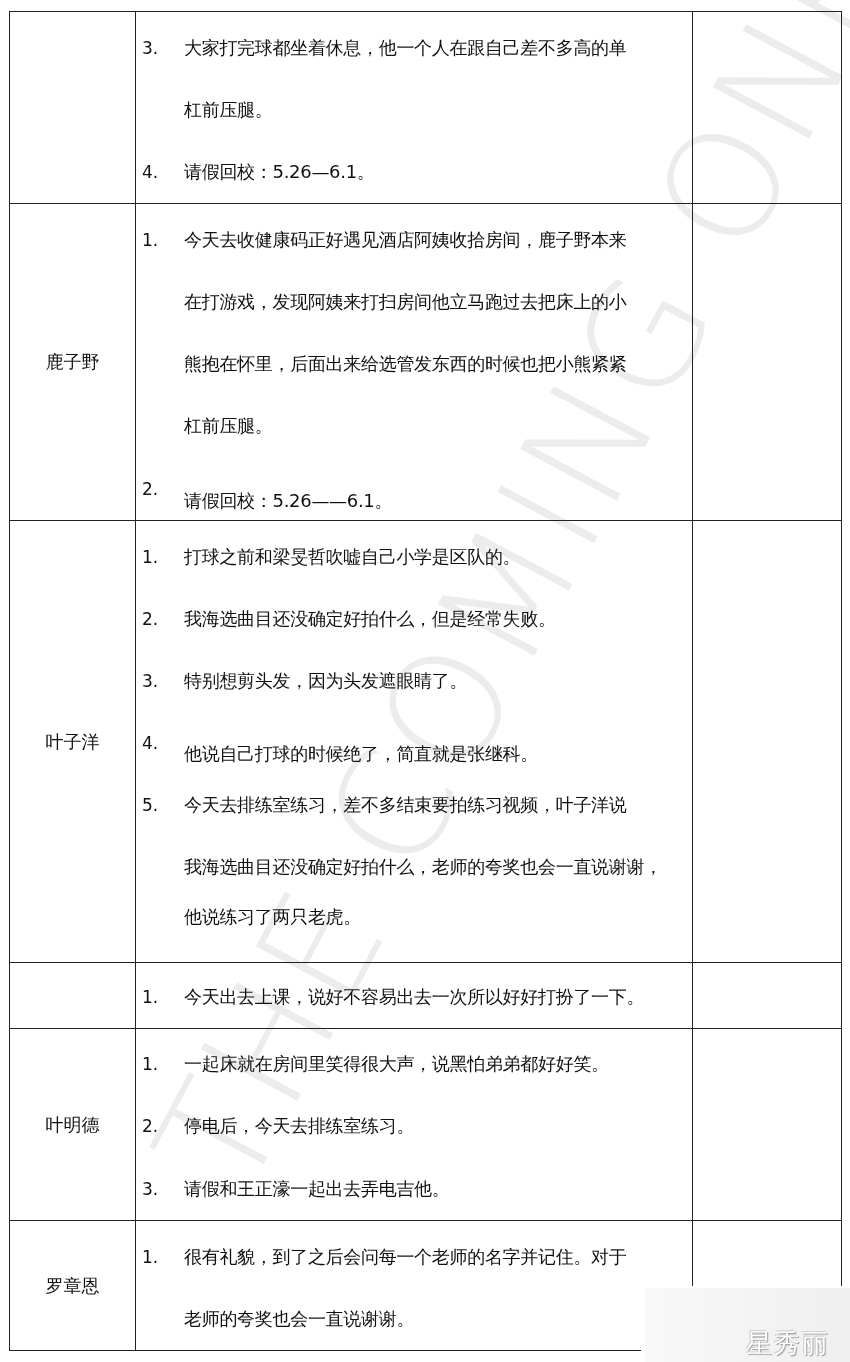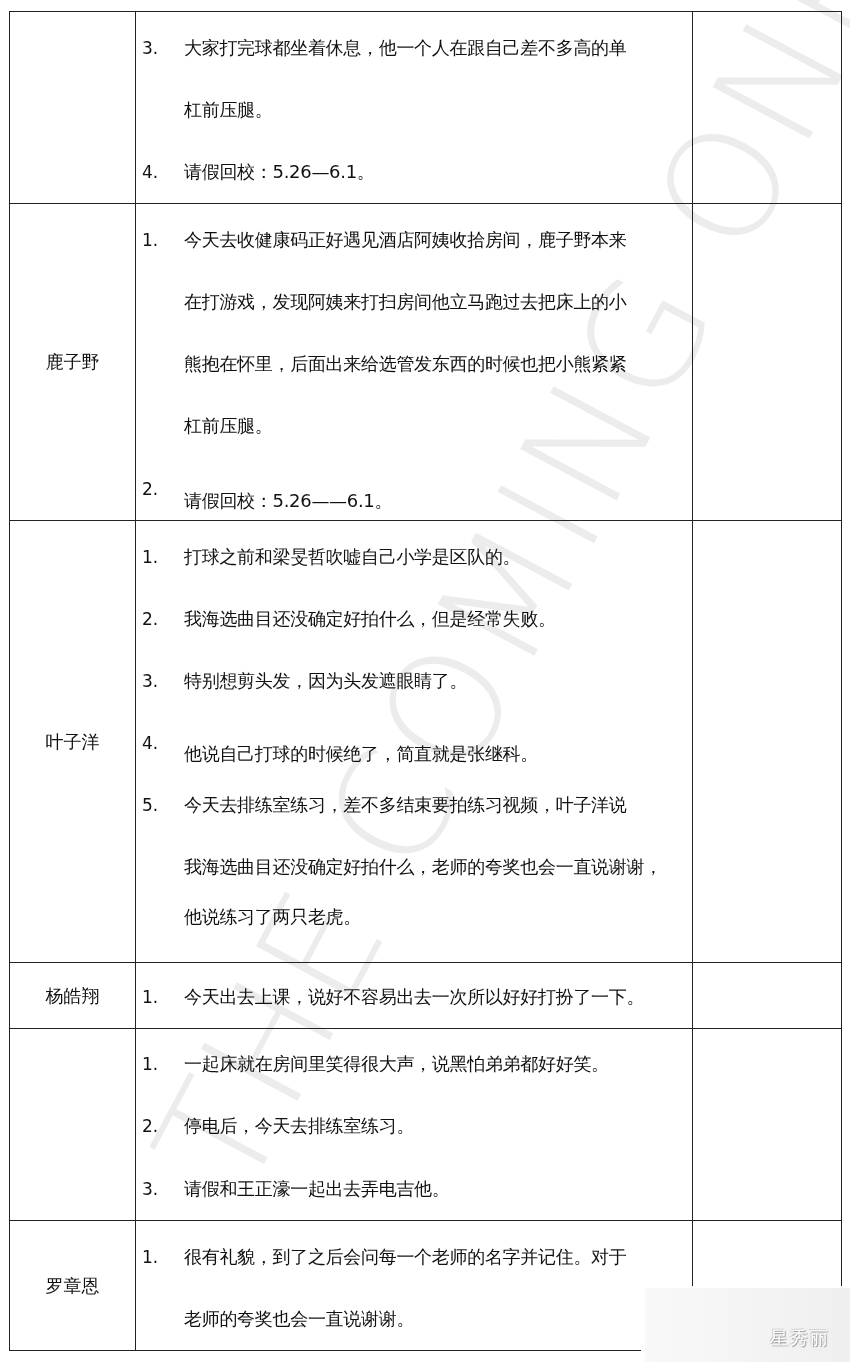--- a/index.html
+++ b/index.html
@@ -25,21 +25,21 @@
     position: absolute; left: -120px; top: 560px; width: 1200px;
     font-family: "DejaVu Sans", sans-serif; font-size: 150px; font-weight: 300;
     color: rgba(170,170,170,0.22); transform: rotate(-62deg); transform-origin: 50% 50%;
     white-space: nowrap; letter-spacing: 4px; pointer-events: none;
   }
   .corner-mask {
     position: absolute; left: 645px; top: 1288px; width: 205px; height: 74px;
     background: linear-gradient(90deg, rgba(248,248,248,0.9), #efefef);
   }
   .logo-mark {
-    position: absolute; right: 20px; bottom: 12px; font-size: 18px; color: #ffffff;
+    position: absolute; right: 20px; bottom: 1px; font-size: 26px; color: #ffffff;
     text-shadow: 1px 1px 1px #999, -1px -1px 0 #ccc; letter-spacing: 2px;
   }
 </style>
 </head>
 <body>
 
 <div class="page">
 
   <div class="watermark">THE COMING ONE 5</div>
 
@@ -112,31 +112,31 @@
         <span class="item-num">5.</span>
         <span class="item-line" style="top:0">今天去排练室练习，差不多结束要拍练习视频，叶子洋说</span>
         <span class="item-line" style="top:62px">我海选曲目还没确定好拍什么，老师的夸奖也会一直说谢谢，</span>
         <span class="item-line" style="top:112px">他说练习了两只老虎。</span>
       </div>
     </div>
     <div class="note-cell"></div>
   </div>
 
   <div class="row" style="top:963px;height:65px">
-    <div class="name-cell">杨皓翔</div>
     <div class="content-cell">
       <div class="item" style="top:24px">
         <span class="item-num">1.</span>
         <span class="item-line" style="top:0">今天出去上课，说好不容易出去一次所以好好打扮了一下。</span>
       </div>
     </div>
     <div class="note-cell"></div>
   </div>
 
   <div class="row" style="top:1029px;height:191px">
+    <div class="name-cell">叶明德</div>
     <div class="content-cell">
       <div class="item" style="top:25px">
         <span class="item-num">1.</span>
         <span class="item-line" style="top:0">一起床就在房间里笑得很大声，说黑怕弟弟都好好笑。</span>
       </div>
       <div class="item" style="top:87px">
         <span class="item-num">2.</span>
         <span class="item-line" style="top:0">停电后，今天去排练室练习。</span>
       </div>
       <div class="item" style="top:150px">

